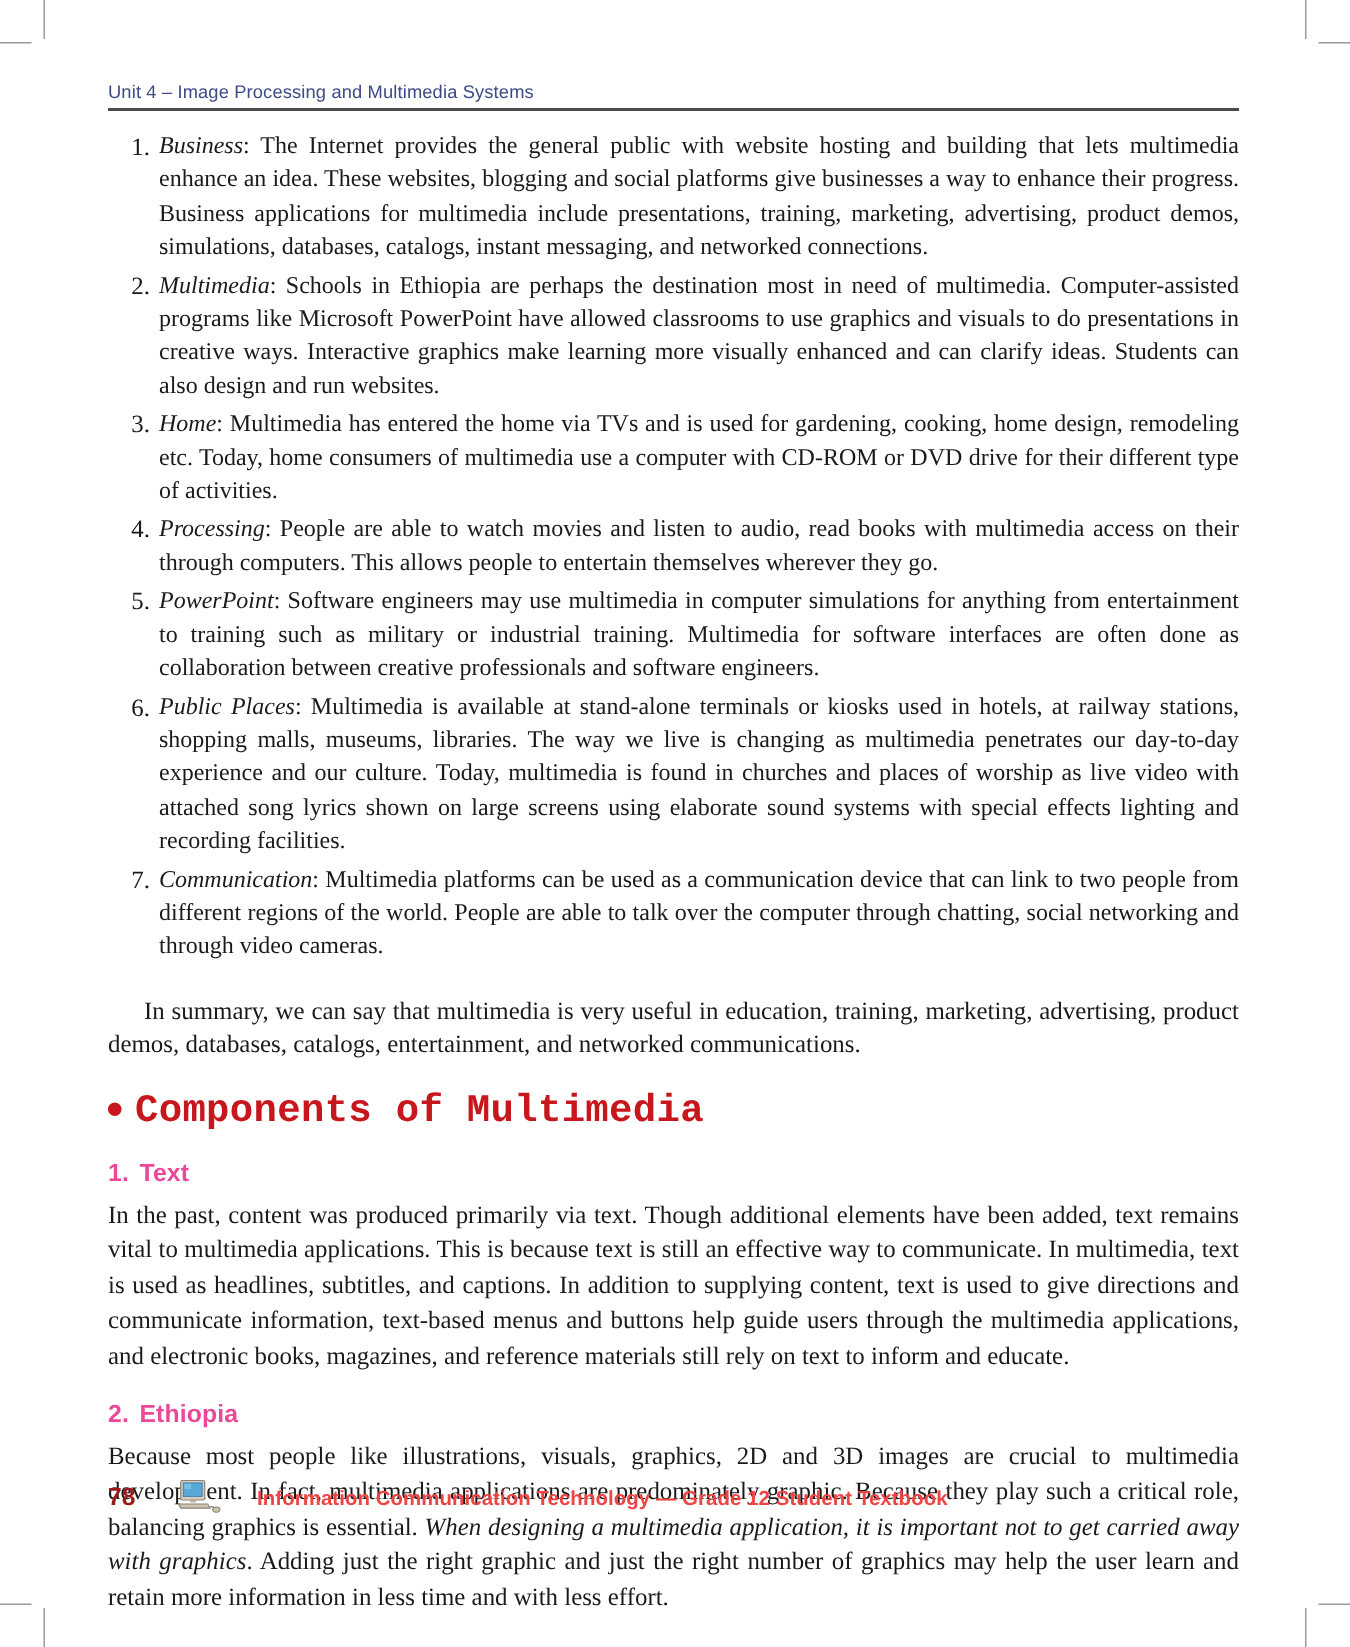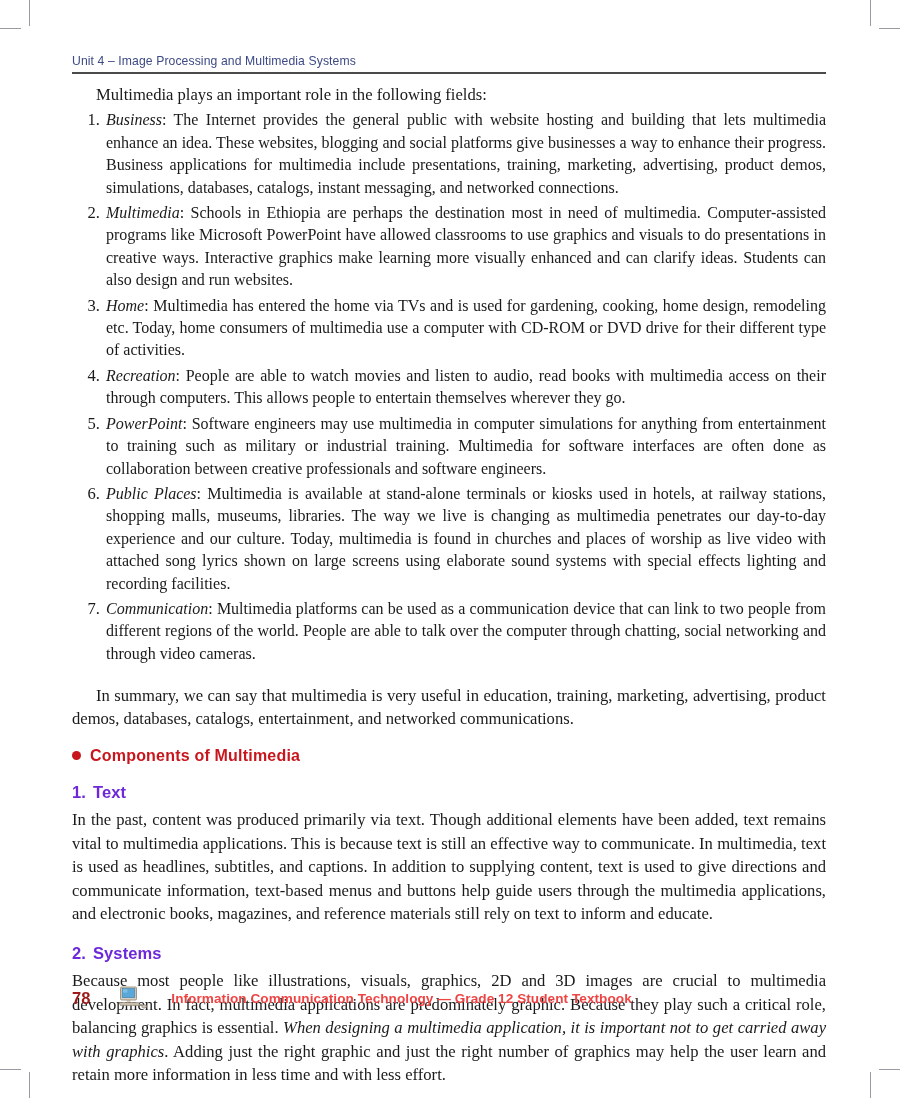--- a/index.html
+++ b/index.html
@@ -129,33 +129,33 @@
   }
   .sh-bullet {
     width: 9px;
     height: 9px;
     border-radius: 50%;
     background: #c8161d;
     margin-right: 9px;
     flex: none;
   }
   .sh-text {
-    font-family: Liberation Sans, sans-serif;
+    font-family: Liberation Mono, monospace;
     font-weight: bold;
-    font-size: 16px;
+    font-size: 26px;
     color: #c8161d;
     letter-spacing: 0.2px;
   }
 
   
   .sub-heading {
     font-family: "Liberation Sans", "DejaVu Sans", sans-serif;
     font-weight: bold;
     font-size: 16.5px;
-    color: #6d28d9;
+    color: #ec4899;
     margin-top: 18px;
     margin-bottom: 6px;
     letter-spacing: 0.1px;
   }
   .sub-heading .num { margin-right: 7px; }
 
   p.para {
     margin: 0 0 0 0;
     font-size: 16.6px;
     line-height: 23.6px;
@@ -219,34 +219,33 @@
 
 <div class="page">
 
   <div class="running-head">
     <div class="running-head-text">Unit 4 – Image Processing and Multimedia Systems</div>
     <div class="head-rule"></div>
   </div>
 
   <div class="content">
 
-    <p class="body">Multimedia plays an important role in the following fields:</p>
 
     <ol class="fields">
       <li>
         <span class="term">Business</span><span>: The Internet provides the general public with website hosting and building that lets multimedia enhance an idea. These websites, blogging and social platforms give businesses a way to enhance their progress. Business applications for multimedia include presentations, training, marketing, advertising, product demos, simulations, databases, catalogs, instant messaging, and networked connections.</span>
       </li>
       <li>
         <span class="term">Multimedia</span><span>: Schools in Ethiopia are perhaps the destination most in need of multimedia. Computer-assisted programs like Microsoft PowerPoint have allowed classrooms to use graphics and visuals to do presentations in creative ways. Interactive graphics make learning more visually enhanced and can clarify ideas. Students can also design and run websites.</span>
       </li>
       <li>
         <span class="term">Home</span><span>: Multimedia has entered the home via TVs and is used for gardening, cooking, home design, remodeling etc. Today, home consumers of multimedia use a computer with CD-ROM or DVD drive for their different type of activities.</span>
       </li>
       <li>
-        <span class="term">Recreation</span><span>: People are able to watch movies and listen to audio, read books with multimedia access on their through computers. This allows people to entertain themselves wherever they go.</span>
+        <span class="term">Processing</span><span>: People are able to watch movies and listen to audio, read books with multimedia access on their through computers. This allows people to entertain themselves wherever they go.</span>
       </li>
       <li>
         <span class="term">PowerPoint</span><span>: Software engineers may use multimedia in computer simulations for anything from entertainment to training such as military or industrial training. Multimedia for software interfaces are often done as collaboration between creative professionals and software engineers.</span>
       </li>
       <li>
         <span class="term">Public Places</span><span>: Multimedia is available at stand-alone terminals or kiosks used in hotels, at railway stations, shopping malls, museums, libraries. The way we live is changing as multimedia penetrates our day-to-day experience and our culture. Today, multimedia is found in churches and places of worship as live video with attached song lyrics shown on large screens using elaborate sound systems with special effects lighting and recording facilities.</span>
       </li>
       <li>
         <span class="term">Communication</span><span>: Multimedia platforms can be used as a communication device that can link to two people from different regions of the world. People are able to talk over the computer through chatting, social networking and through video cameras.</span>
       </li>
@@ -261,21 +260,21 @@
 
 
     <div class="sub-heading">
       <span class="num">1.</span><span>Text</span>
     </div>
     <p class="para">
       <span>In the past, content was produced primarily via text. Though additional elements have been added, text remains vital to multimedia applications. This is because text is still an effective way to communicate. In multimedia, text is used as headlines, subtitles, and captions. In addition to supplying content, text is used to give directions and communicate information, text-based menus and buttons help guide users through the multimedia applications, and electronic books, magazines, and reference materials still rely on text to inform and educate.</span><span class="em-italic"></span><span></span>
     </p>
 
     <div class="sub-heading">
-      <span class="num">2.</span><span>Systems</span>
+      <span class="num">2.</span><span>Ethiopia</span>
     </div>
     <p class="para">
       <span>Because most people like illustrations, visuals, graphics, 2D and 3D images are crucial to multimedia development. In fact, multimedia applications are predominately graphic. Because they play such a critical role, balancing graphics is essential. </span><span class="em-italic">When designing a multimedia application, it is important not to get carried away with graphics</span><span>. Adding just the right graphic and just the right number of graphics may help the user learn and retain more information in less time and with less effort.</span>
     </p>
 
   </div>
 
   <div class="footer">
     <span class="page-number">78</span>
     <span class="footer-icon">

